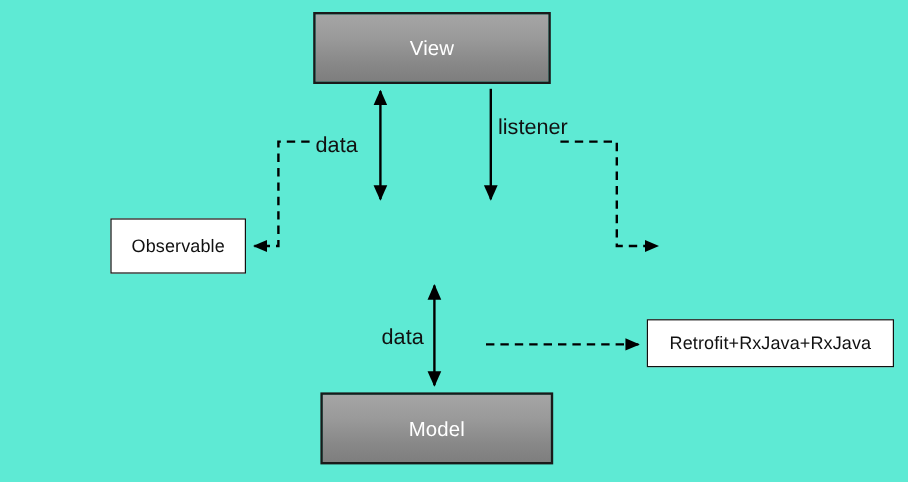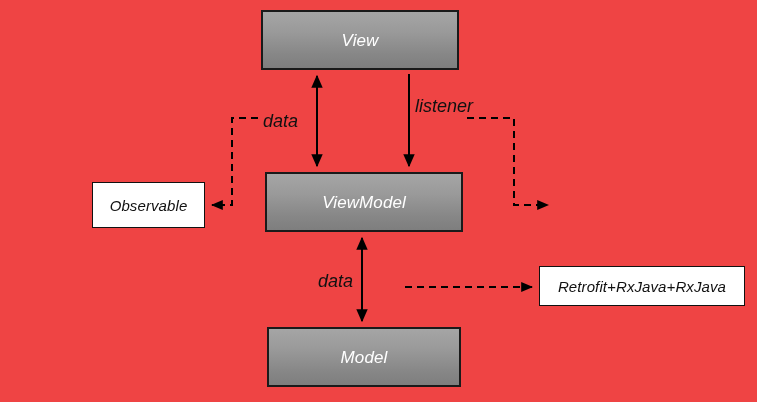--- a/index.html
+++ b/index.html
@@ -4,24 +4,23 @@
 <style>
   html, body {
     margin: 0;
     padding: 0;
     background: #ffffff;
   }
   #canvas {
     position: relative;
     width: 757px;
     height: 402px;
-    background: #ef4444;
+    background: #5eead4;
     font-family: "Liberation Sans", sans-serif;
     overflow: hidden;
-    font-style: italic;
   }
   .node {
     position: absolute;
     box-sizing: border-box;
     display: flex;
     align-items: center;
     justify-content: center;
     text-align: center;
   }
   .node-shaded {
@@ -97,23 +96,20 @@
 
     <g>
       <line x1="405" y1="287" x2="532" y2="287" stroke="#000000" stroke-width="2" stroke-dasharray="7,5" marker-end="url(#arrow-dashed)"></line>
     </g>
   </svg>
 
   <div class="node node-shaded" style="left:261px; top:10px; width:198px; height:60px;">
     <span class="node-label">View</span>
   </div>
 
-  <div class="node node-shaded" style="left:265px; top:172px; width:198px; height:60px;">
-    <span class="node-label">ViewModel</span>
-  </div>
 
   <div class="node node-shaded" style="left:267px; top:327px; width:194px; height:60px;">
     <span class="node-label">Model</span>
   </div>
 
   <div class="node node-plain" style="left:92px; top:182px; width:113px; height:46px;">
     <span class="node-label">Observable</span>
   </div>
 
 

